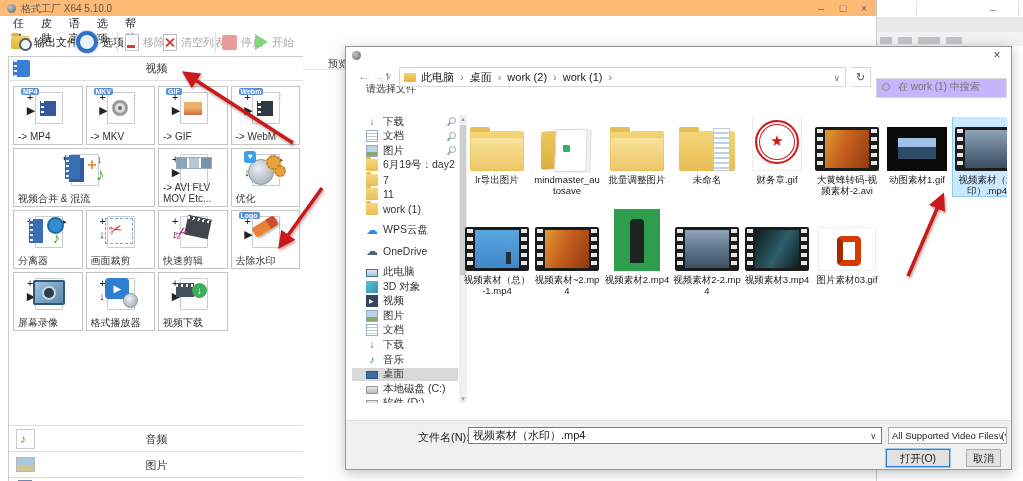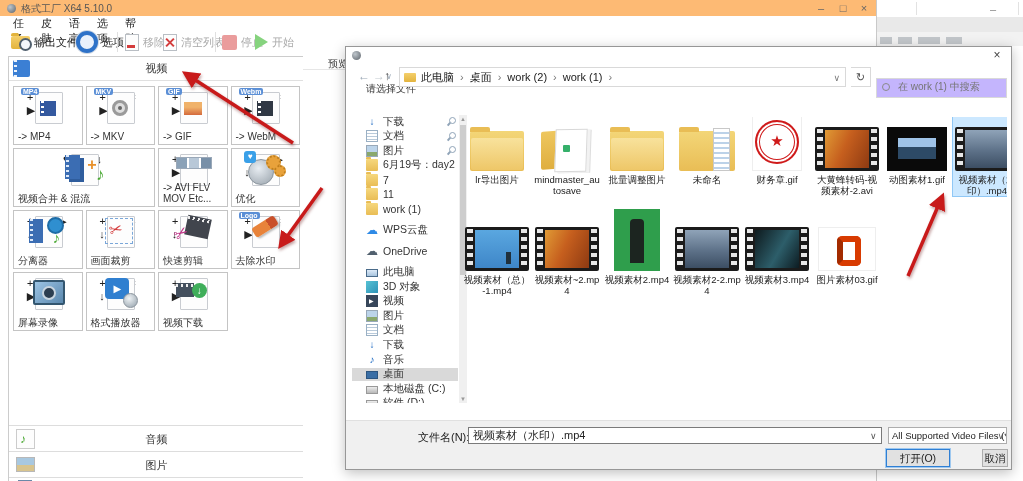--- a/index.html
+++ b/index.html
@@ -228,21 +228,21 @@
   #fnlabel{position:absolute;left:72px;top:9px;font-size:11px;color:#222;}
   #fninput{position:absolute;left:122px;top:6px;width:414px;height:17px;border:1px solid #7a7a7a;background:#fff;
       font-size:11px;font-family:inherit;padding:0 14px 0 4px;box-sizing:border-box;outline:none;color:#222;}
   #fnarrow{position:absolute;left:524px;top:10px;color:#555;font-size:9px;}
   #ftype{position:absolute;left:542px;top:6px;width:119px;height:17px;border:1px solid #adadad;background:#fff;
       font-size:9.5px;line-height:16px;padding-left:3px;box-sizing:border-box;overflow:hidden;white-space:nowrap;color:#222;}
   #ftype .dd{position:absolute;right:2px;top:0;color:#555;font-size:9px;}
   .dbtn{position:absolute;top:28px;height:18px;background:#e1e1e1;border:1px solid #adadad;font-size:10.5px;
       text-align:center;line-height:16px;box-sizing:border-box;color:#222;}
   #openbtn{left:540px;width:64px;border-color:#2f7fd4;box-shadow:0 0 0 1px #9ec8ef;}
-  #cancelbtn{left:636px;width:26px;}
+  #cancelbtn{left:620px;width:35px;}
   
   #arrows{position:absolute;left:0;top:0;width:1023px;height:481px;pointer-events:none;z-index:60;
       filter:drop-shadow(1px 2px 1.5px rgba(120,40,40,.45));}
 </style>
 </head>
 <body>
 
 <div id="stage">
 
   <div id="bgwin">

